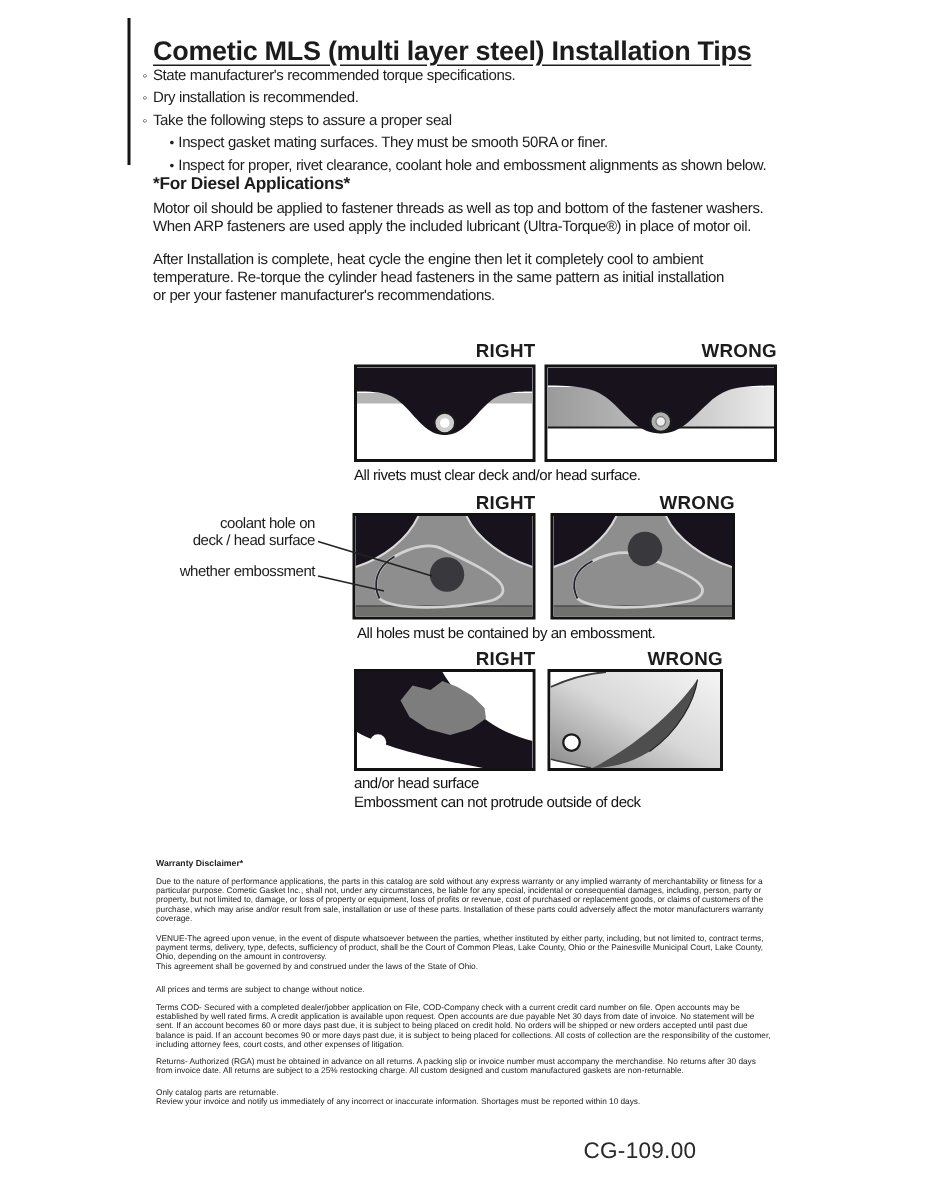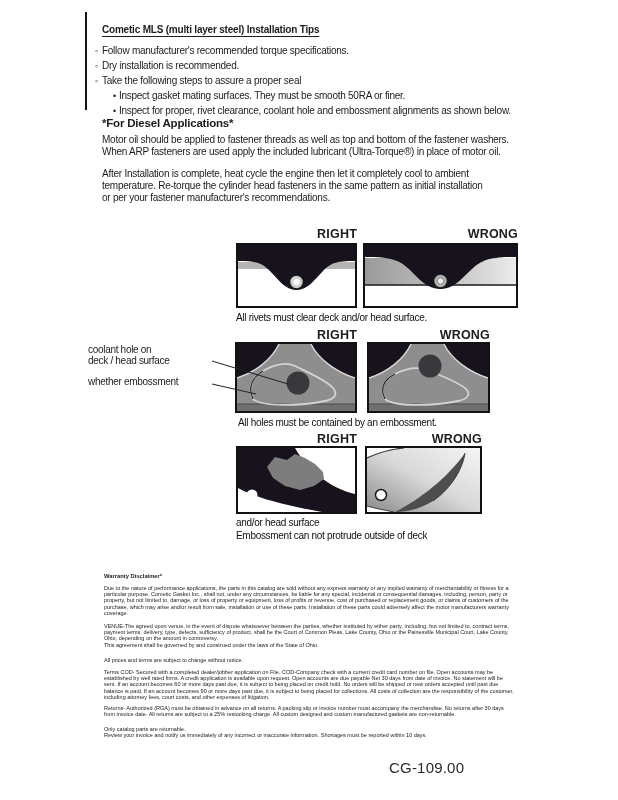--- a/index.html
+++ b/index.html
@@ -1,49 +1,49 @@
 <!DOCTYPE html>
 <html><head>
 <meta charset="utf-8">
 <style>
   * { margin:0; padding:0; box-sizing:border-box; }
   html,body { background:#ffffff; }
   body { font-family:"Liberation Sans", sans-serif; color:#1c1c1c; }
   .page { position:relative; width:618px; height:800px; background:#ffffff; overflow:hidden; }
   .vline { position:absolute; left:85px; top:12px; width:2px; height:98px; background:#141414; }
-  .title { position:absolute; left:102px; top:24px; font-size:10px; font-weight:700; letter-spacing:-0.2px;
+  .title { position:absolute; left:102px; top:24px; font-size:18px; font-weight:700; letter-spacing:-0.2px;
            text-decoration:underline; text-underline-offset:3px; }
   .line { position:absolute; font-size:10px; letter-spacing:-0.25px; white-space:nowrap; }
   .bullet-line { left:95px; display:flex; align-items:baseline; gap:4px; }
   .sub-bullet-line { left:113px; display:flex; align-items:baseline; gap:3px; }
   .mk { font-size:9px; }
   .h2 { position:absolute; left:102px; font-size:11.5px; font-weight:700; letter-spacing:-0.2px;text-align:right; }
   .para { position:absolute; left:102px; font-size:10px; letter-spacing:-0.25px; line-height:11.8px; }
   .dlabel { position:absolute; font-size:12.5px; font-weight:700; text-align:right; letter-spacing:0.2px; }
   .dbox { position:absolute; border:2px solid #121212; background:#fff; }
   .dbox svg { display:block; }
   .caption { position:absolute; font-size:10px; letter-spacing:-0.3px; line-height:13px; color:#111; white-space:nowrap; }
-  .ann { position:absolute; font-size:10px; letter-spacing:-0.3px; text-align:left; width:122px; left:88px; line-height:10.5px; }
+  .ann { position:absolute; font-size:10px; letter-spacing:-0.3px; text-align:right; width:122px; left:88px; line-height:10.5px; }
   .leader { position:absolute; overflow:visible; pointer-events:none; }
   .disc { position:absolute; left:104px; width:412px; font-size:5.5px; line-height:6.2px; letter-spacing:0; color:#222; }
   .disc.bold { font-weight:700; font-size:5.8px; }
   .footer-code { position:absolute; left:389px; top:759px; font-size:15px; letter-spacing:0.2px; color:#2a2a2a; }
 </style>
 </head>
 <body>
 
 <div class="page">
 
   <div class="vline"></div>
 
   <div class="title">Cometic MLS (multi layer steel) Installation Tips</div>
 
   <div class="line bullet-line" style="top:45px">
     <span class="mk">◦</span>
-    <span>Follow manufacturer's recommended torque specifications.</span>
+    <span>State manufacturer's recommended torque specifications.</span>
   </div>
   <div class="line bullet-line" style="top:60px">
     <span class="mk">◦</span>
     <span>Dry installation is recommended.</span>
   </div>
   <div class="line bullet-line" style="top:75px">
     <span class="mk">◦</span>
     <span>Take the following steps to assure a proper seal</span>
   </div>
   <div class="line sub-bullet-line" style="top:90px">

